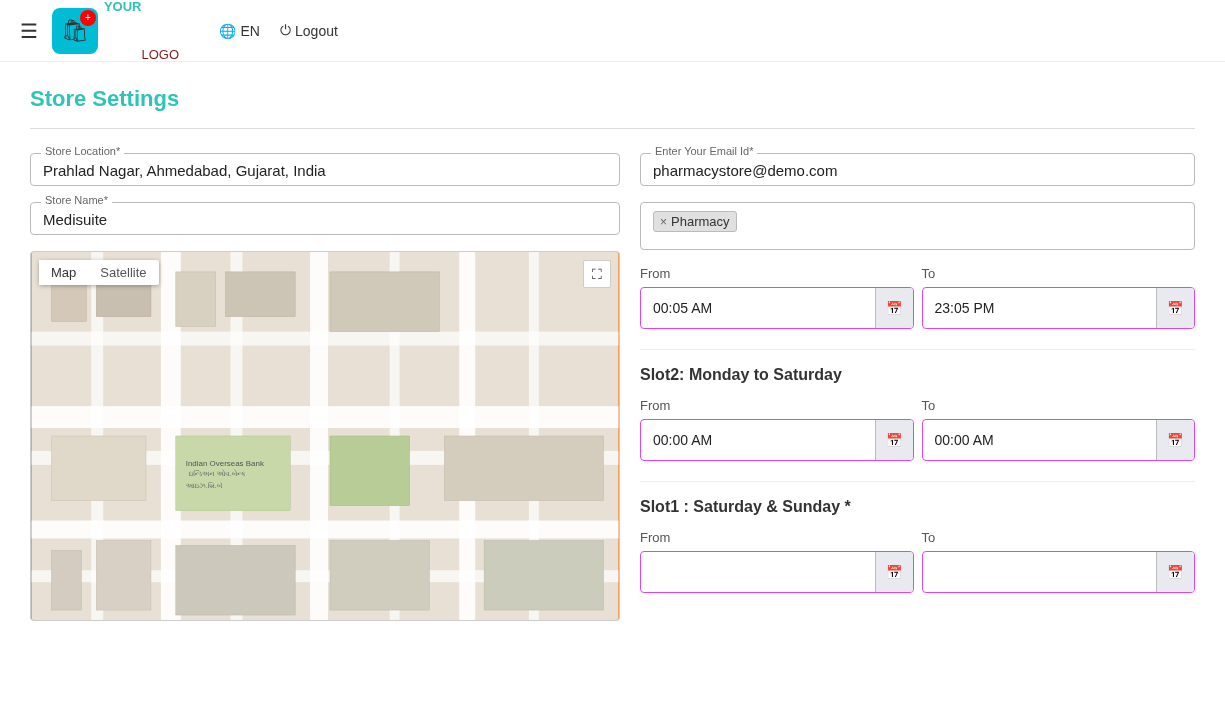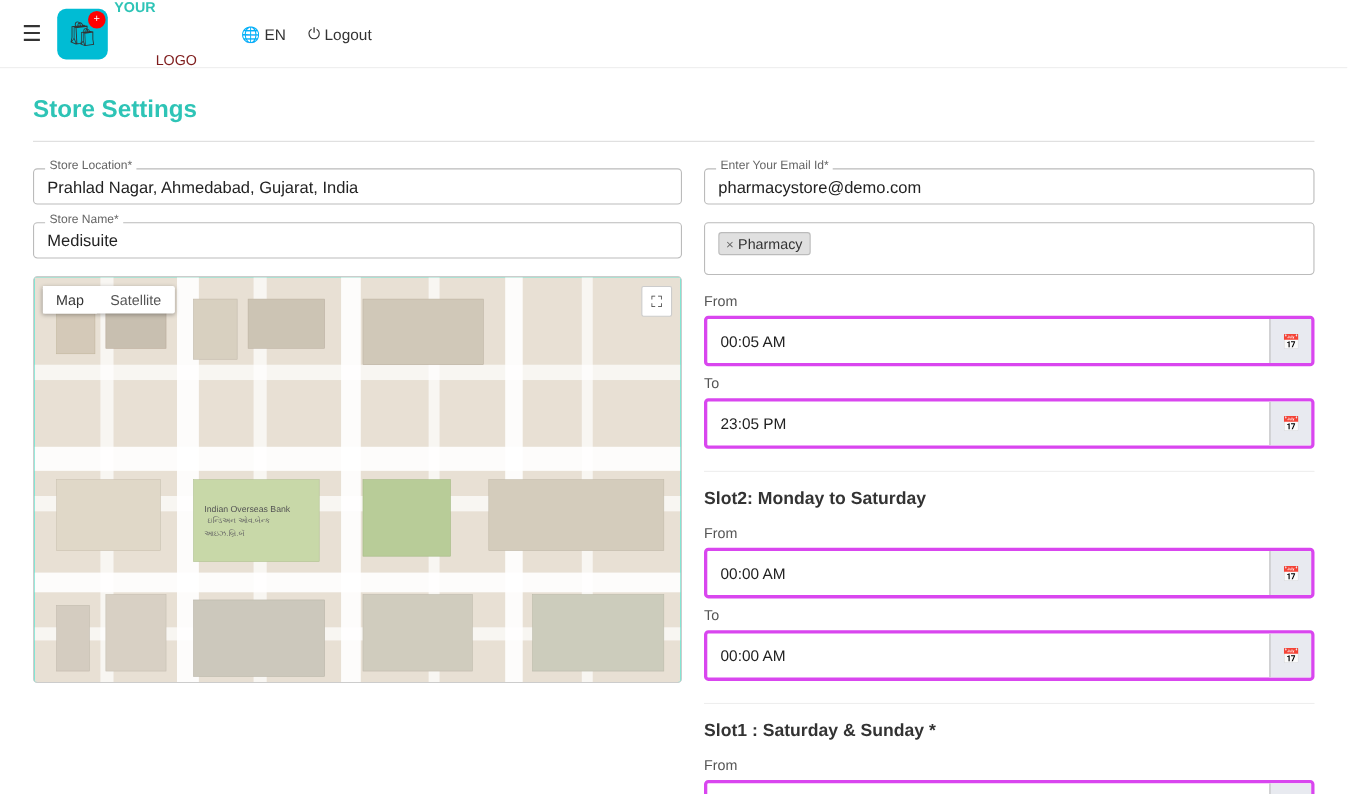--- a/index.html
+++ b/index.html
@@ -178,21 +178,21 @@
     }
 
     
     .map-container {
       width: 590px;
       height: 370px;
       border: 1px solid #ccc;
       border-radius: 4px;
       overflow: hidden;
       position: relative;
-      background: #5eead4;
+      background: #f97316;
     }
     .map-tabs {
       position: absolute;
       top: 8px;
       left: 8px;
       display: flex;
       background: #fff;
       border-radius: 2px;
       box-shadow: 0 1px 4px rgba(0,0,0,0.3);
       z-index: 10;
@@ -232,33 +232,32 @@
     .slot-title {
       font-size: 16px;
       font-weight: 600;
       color: #333;
       margin-bottom: 14px;
     }
     .slot-row {
       display: flex;
       gap: 8px;
       margin-bottom: 20px;
-      flex-direction: column;
     }
     .time-field {
       flex: 1;
     }
     .time-label {
       font-size: 13px;
       color: #555;
       margin-bottom: 6px;
     }
     .time-input-wrap {
       display: flex;
-      border: 3px solid #d946ef;
+      border: 1px solid #d946ef;
       border-radius: 4px;
       overflow: hidden;
       align-items: center;
       justify-content: space-between;
     }
     .time-input {
       flex: 1;
       border: none;
       outline: none;
       padding: 10px 12px;

